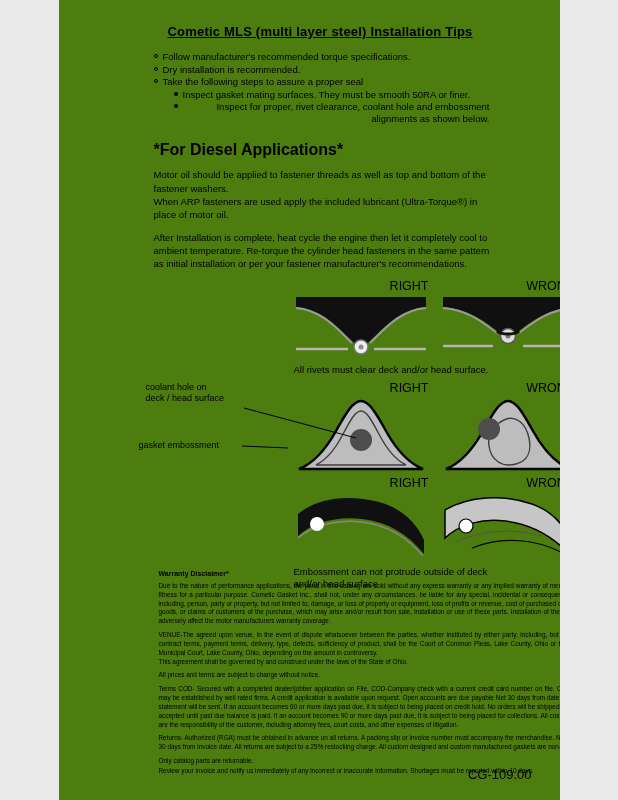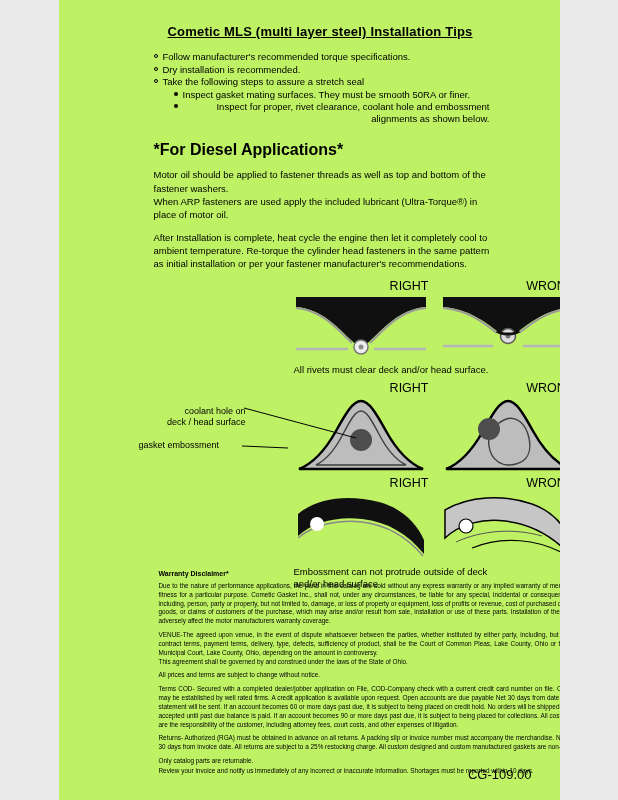--- a/index.html
+++ b/index.html
@@ -1,18 +1,18 @@
 <!DOCTYPE html>
 <html><head>
 <meta charset="utf-8">
 <style>
   * { margin:0; padding:0; box-sizing:border-box; }
   html,body { background:#e9e9e9; }
   body { font-family:"Liberation Sans", sans-serif; color:#000; }
-  .page { position:relative; width:501px; height:800px; background:#bef264; overflow:hidden; margin:0 auto; }
+  .page { position:relative; width:501px; height:800px; background:#4d7c0f; overflow:hidden; margin:0 auto; }
   .content { padding:24px 70px 0 95px; }
 
   .title { font-size:13px; font-weight:bold; text-decoration:underline; margin:0 0 12px 14px; letter-spacing:0.2px; }
 
   .bullet { font-size:9.5px; line-height:1.22; display:flex; align-items:flex-start; margin:1px 0;text-align:right; }
   .marker-circle { width:4px; height:4px; border:1px solid #000; border-radius:50%; margin:3px 5px 0 0; flex:none; }
   .marker-dot { width:4px; height:4px; background:#000; border-radius:50%; margin:3px 5px 0 0; flex:none; }
   .sub { margin-left:20px; }
 
   .diesel-heading { font-size:16px; font-weight:bold; margin:17px 0 9px 0; }
@@ -21,21 +21,21 @@
 
   .diagrams { margin-left:140px; width:282px; margin-top:4px; }
   .diagram-row { position:relative; margin-bottom:5px; }
   .pair { display:flex; gap:12px; }
   .col { width:135px; text-align:right; }
   .dlabel { font-size:12.5px; line-height:1.1; margin-bottom:2px; font-family:"Liberation Sans", sans-serif; }
   .dimg { display:block; margin:0 auto; }
   .caption { font-size:9.5px; margin-top:4px; margin-bottom:6px; text-align:left; white-space:pre-line; line-height:1.25; }
 
   .callout { position:absolute; font-size:9px; line-height:1.25; white-space:pre-line; text-align:left; }
-  .callout-coolant { left:-148px; top:24px; width:100px;text-align:right; }
+  .callout-coolant { left:-148px; top:0; width:100px; }
   .callout-emboss { left:-155px; top:58px; width:110px; }
   .callout-lines { position:absolute; left:-52px; top:20px; pointer-events:none; }
 
   .disclaimer { position:absolute; top:570px; left:100px; width:442px; }
   .disc-head { font-size:7px; font-weight:bold; margin-bottom:5px; }
   .disc-p { font-size:6.4px; line-height:1.38; margin-bottom:5px; text-align:justify; white-space:pre-line; }
   .disc-p.tight { margin-bottom:1px; }
 
   .footer-code { position:absolute; right:28px; bottom:18px; font-size:13px; }
 </style>
@@ -50,21 +50,21 @@
     <div class="bullet">
       <span class="marker-circle"></span>
       <span>Follow manufacturer's recommended torque specifications.</span>
     </div>
     <div class="bullet">
       <span class="marker-circle"></span>
       <span>Dry installation is recommended.</span>
     </div>
     <div class="bullet">
       <span class="marker-circle"></span>
-      <span>Take the following steps to assure a stretch seal</span>
+      <span>Take the following steps to assure a proper seal</span>
     </div>
     <div class="bullet sub">
       <span class="marker-dot"></span>
       <span>Inspect gasket mating surfaces.  They must be smooth 50RA or finer.</span>
     </div>
     <div class="bullet sub">
       <span class="marker-dot"></span>
       <span>Inspect for proper, rivet clearance, coolant hole and embossment alignments as shown below.</span>
     </div>
 

